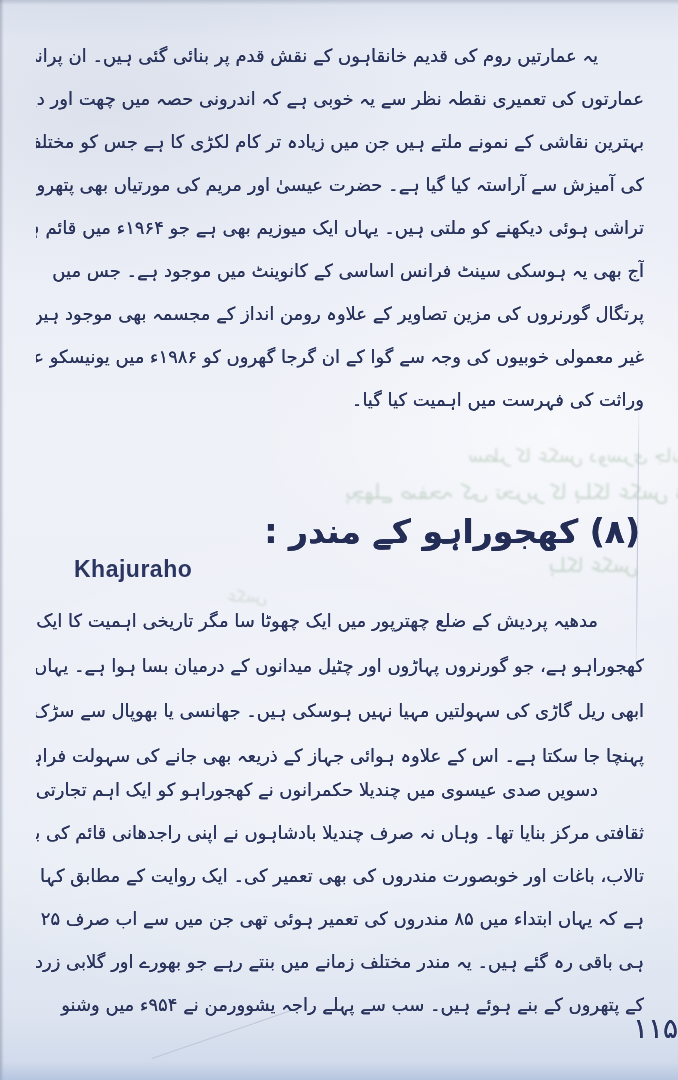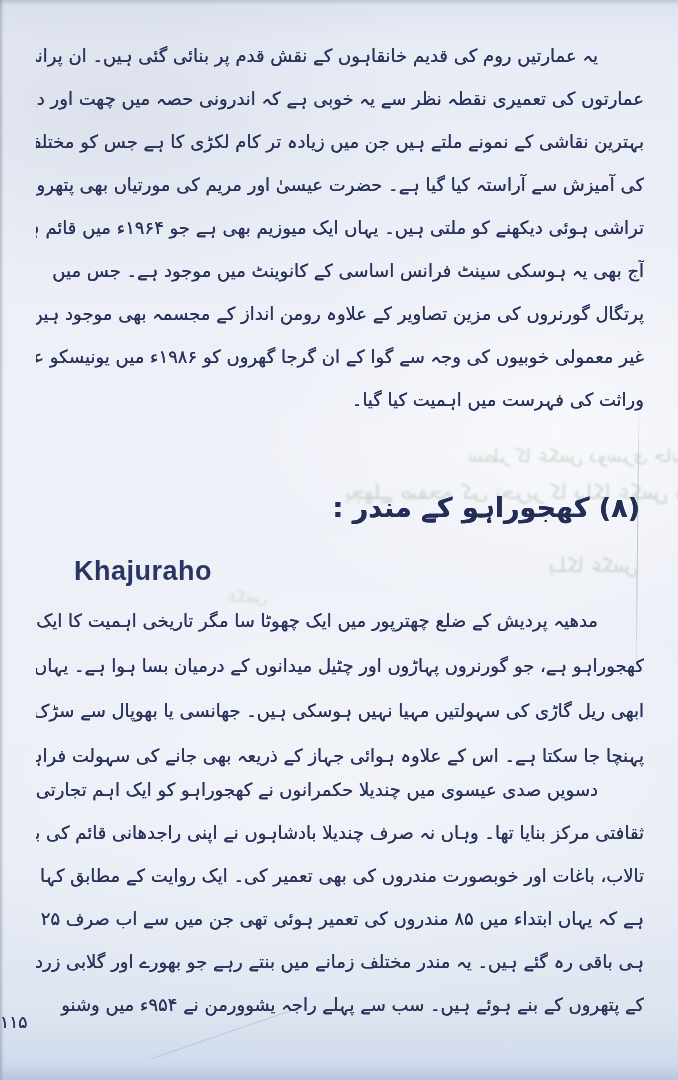--- a/index.html
+++ b/index.html
@@ -28,34 +28,34 @@
     height:43px;line-height:43px;font-size:18px;
     color:#29335c;text-shadow:0 0 .5px #29335c;
   }
   .p1{top:34px;}
   .p2{top:598px;}
   .p2 .line{height:45px;line-height:45px;}
   .p3{top:768px;}
   .first{padding-right:46px;}
 
   .heading{
-    position:absolute;top:492px;right:38px;
+    position:absolute;top:512px;right:38px;
     direction:rtl;white-space:nowrap;
-    font-size:27px;font-weight:bold;color:#232d55;
+    font-size:33px;font-weight:bold;color:#232d55;
     text-shadow:0 0 .6px #232d55;
     text-align:right;
   }
   .latin{
     position:absolute;top:556px;left:74px;
     font-family:"Liberation Sans",sans-serif;
-    font-size:27px;font-weight:bold;letter-spacing:.5px;color:#2a3561;
+    font-size:23px;font-weight:bold;letter-spacing:.5px;color:#2a3561;
   }
   .pagenum{
     position:absolute;top:1012px;left:0;right:0;
-    text-align:left;font-size:17px;color:#2a3561;
+    text-align:right;font-size:28px;color:#2a3561;
     text-shadow:0 0 .5px #2a3561;
   }
 
   .bleed{
     position:absolute;direction:rtl;white-space:nowrap;
     color:#93af94;opacity:.42;filter:blur(1.3px);
     transform:scaleX(-1);font-size:20px;pointer-events:none;
   }
   .b1{top:444px;left:468px;font-size:19px;}
   .b2{top:480px;left:345px;font-size:21px;}

